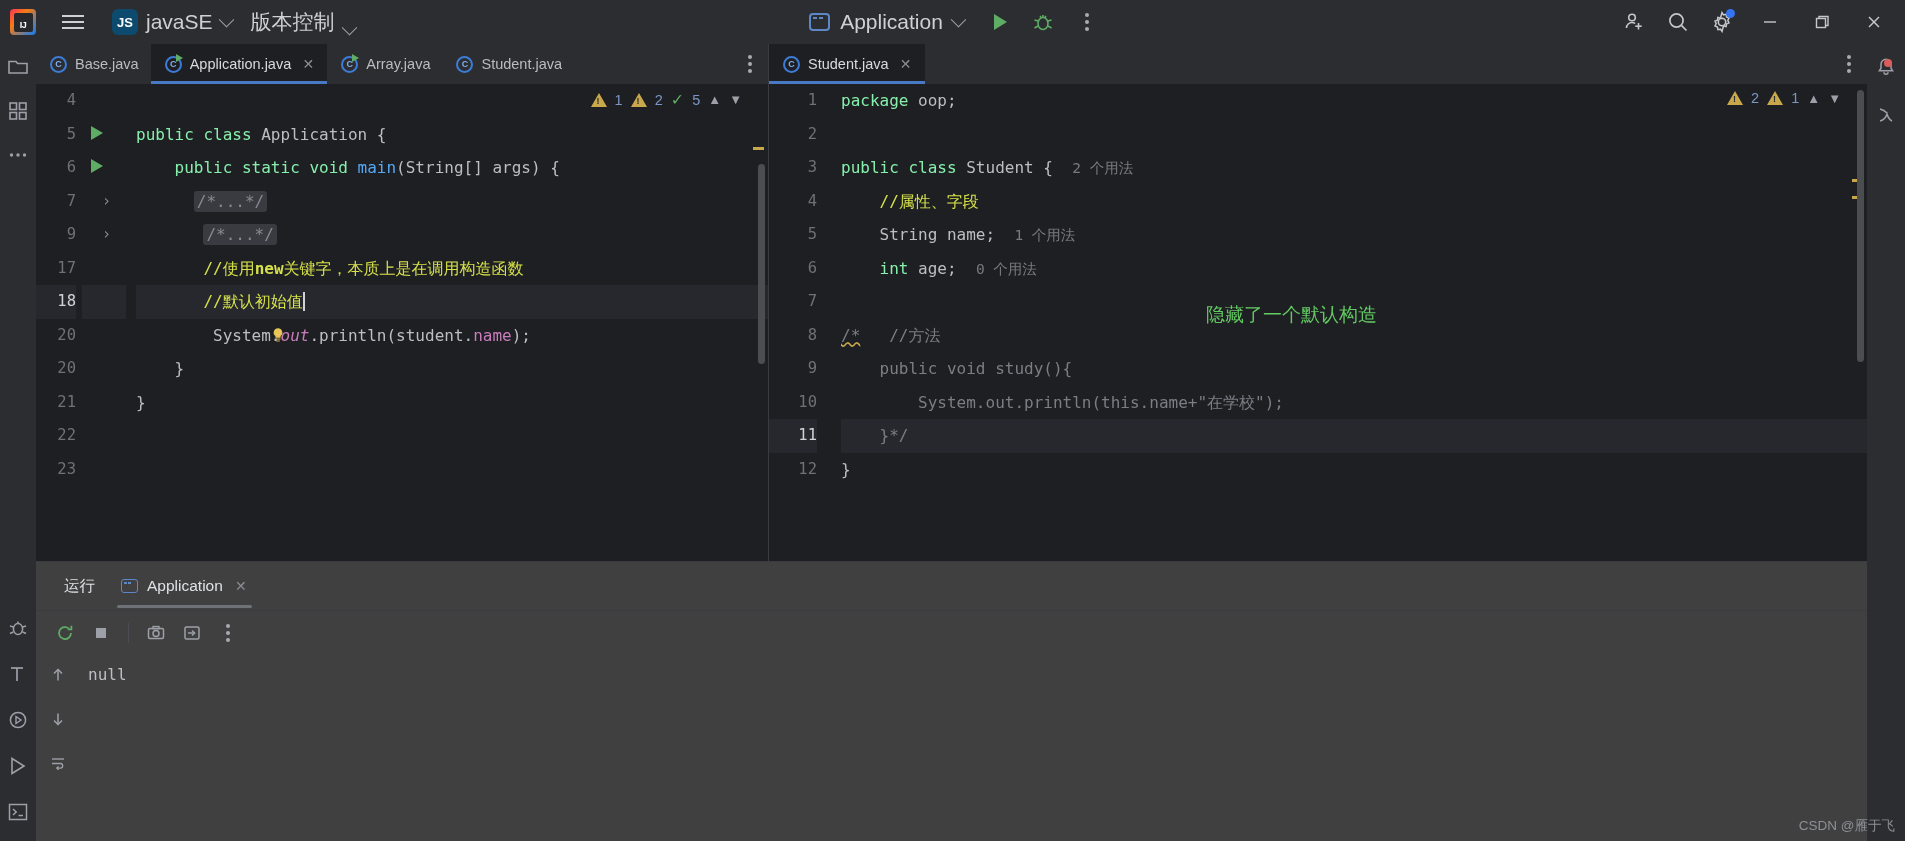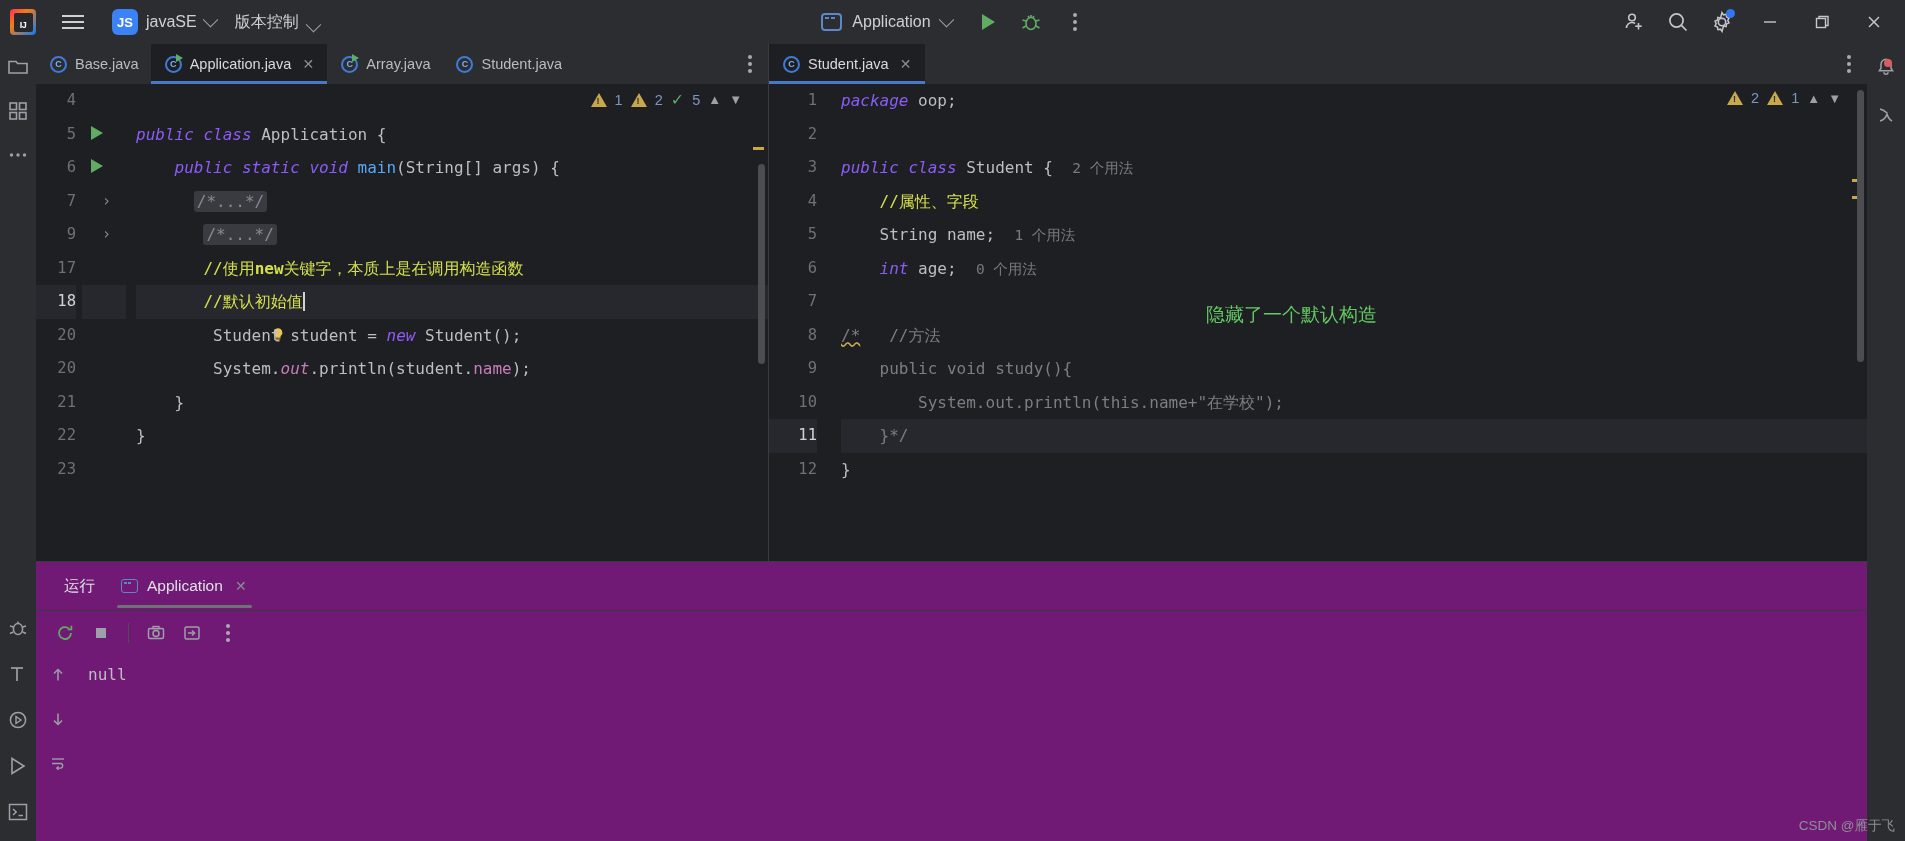--- a/index.html
+++ b/index.html
@@ -30,25 +30,25 @@
     width: 19px; height: 19px; background: #27282b; border-radius:2px;
     color: #fff; font-size: 9px; font-weight: bold;
     display:flex; align-items:flex-end; justify-content:center; letter-spacing:-.5px;
     line-height: 1;
     padding-bottom:2px;
   }
   .hamburger { width: 38px; height:30px; display:flex; flex-direction:column; justify-content:center; align-items:center; gap:4px; margin-right:12px; cursor:pointer;}
   .hamburger span { display:block; width:22px; height:2px; background:#ced0d6; }
   .proj-chip { display:flex; align-items:center; gap:8px; padding: 4px 8px; border-radius:5px; cursor:pointer;}
   .js-badge {
-    width:26px; height:26px; border-radius:6px; background:#3b82f6;
+    width:26px; height:26px; border-radius:6px; background:#0c4a6e;
     color:#fff; font-size:13px; font-weight:600;
     display:flex; align-items:center; justify-content:center;
   }
-  .tb-text { color:#ced0d6; font-size:16px; }
+  .tb-text { color:#ced0d6; font-size:21px; }
   .chev { display:inline-block; width:11px; height:11px; border-right:1.7px solid #9da0a8; border-bottom:1.7px solid #9da0a8; transform: rotate(45deg) translate(-2px,-2px); }
   .vcs-chip { display:flex; align-items:flex-end; gap:9px; padding:4px 8px; margin-left:3px; border-radius:5px; cursor:pointer;}
 
   .tb-center {
     position:absolute; left:0; right:0; top:0; height:44px;
     display:flex; align-items:center; justify-content:center; gap:10px;
     pointer-events:none;
   }
   .runcfg { display:flex; align-items:center; gap:10px; pointer-events:auto; padding:4px 8px; border-radius:5px; cursor:pointer; }
   .cfg-icon { width:21px; height:18px; border:2px solid #5d87c7; border-radius:4px; position:relative; }
@@ -91,21 +91,21 @@
 
   .editor { flex:1; display:flex; position:relative; overflow:hidden; font-family:"DejaVu Sans Mono", monospace; }
   .gutter { flex:0 0 auto; display:flex; background:#1e1f22; }
   .lnums { width:46px; text-align:right; padding-right:6px; color:#6e7176; font-size:15px; }
   .gmarks { width:44px; position:relative; }
   .code { flex:1; position:relative; padding-left:10px; min-width:0; overflow:hidden; }
   .ln { height:33.5px; line-height:33.5px; white-space:pre; font-size:16px; }
   .lnums .ln { font-size:15.5px; }
 
   
-  .kw { color:#8b5cf6;font-style:italic; }
+  .kw { color:#86efac; }
   .id { color:#bcbec4; }
   .fn { color:#56a8f5; }
   .cm { color:#d5e04a;margin-top:34px; }
   .cmg { color:#7a7e85; }
   .fld { color:#c77dbb; }
   .typ { color:#bcbec4; }
   .hint { color:#787a80; font-size:14.5px; }
   .fold { background:#393b40; border-radius:3px; padding:1px 3px; color:#868a91; }
   .cursor-line { background:#26282e; }
   .caret { display:inline-block; width:2px; height:19px; background:#cfd2d6; vertical-align:-4px; margin-left:0px; }
@@ -120,21 +120,21 @@
   .cnt { color:#7a97c4; }
   .okc { color:#5fad65; font-size:16px; }
   .arrw { color:#9da0a8; font-size:13px; cursor:pointer; }
 
   .scrollbar-v { position:absolute; right:3px; width:7px; background:#4b4d51; border-radius:4px; }
   .errstripe { position:absolute; right:4px; width:11px; height:3px; background:#c9a84c; }
 
   .greentag { position:absolute; color:#63c963; font-size:19px; font-family:"Liberation Sans",sans-serif; white-space:nowrap; }
 
   
-  .runpanel { height:280px; flex:0 0 280px; background:#701a75; display:flex; flex-direction:column; border-top:1px solid #393b40; }
+  .runpanel { height:280px; flex:0 0 280px; background:#404040; display:flex; flex-direction:column; border-top:1px solid #393b40; }
   .runhead { height:48px; flex:0 0 48px; display:flex; align-items:center; padding-left:14px; gap:0; }
   .runtitle { color:#dfe1e5; font-size:15.5px; padding:0 14px; }
   .runtab { display:flex; align-items:center; gap:9px; padding:0 12px; height:48px; position:relative; color:#dfe1e5; font-size:15.5px; cursor:pointer;}
   .runtab::after { content:""; position:absolute; left:8px; right:8px; bottom:2px; height:3px; background:#6e7175; border-radius:2px;}
   .cfg-icon-sm { width:17px; height:14px; border:1.7px solid #5d87c7; border-radius:3px; position:relative; flex:0 0 17px;}
   .cfg-icon-sm::before { content:""; position:absolute; left:2px; top:1.5px; width:3px; height:2px; background:#5d87c7; box-shadow:4px 0 0 #5d87c7;}
 
   .runtools { height:44px; flex:0 0 44px; display:flex; align-items:center; gap:6px; padding-left:14px; border-top:1px solid #393b40; }
   .rt { width:30px; height:30px; display:flex; align-items:center; justify-content:center; cursor:pointer; color:#9da0a8; border-radius:4px;}
   .sep { width:1px; height:20px; background:#4a4d52; margin:0 6px; }
@@ -373,21 +373,20 @@
             </div>
 
             <div class="code">
               <div class="ln"></div>
               <div class="ln"><span class="kw">public class</span> <span class="id">Application</span> <span class="id">{</span></div>
               <div class="ln">    <span class="kw">public static void</span> <span class="fn">main</span><span class="id">(String[] args) {</span></div>
               <div class="ln">      <span class="fold">/*...*/</span></div>
               <div class="ln">       <span class="fold">/*...*/</span></div>
               <div class="ln">       <span class="cm">//使用<b>new</b>关键字，本质上是在调用构造函数</span></div>
               <div class="ln cursor-line">       <span class="cm">//默认初始值</span><span class="caret"></span></div>
-              <div class="ln">        <span class="typ">Student</span> <span class="id">student</span> <span class="id">=</span> <span class="kw">new</span> <span class="typ">Student</span><span class="id">();</span></div>
               <div class="ln">        <span class="id">System.</span><span class="fld"><i>out</i></span><span class="id">.println(student.</span><span class="fld">name</span><span class="id">);</span></div>
               <div class="ln">    <span class="id">}</span></div>
               <div class="ln"><span class="id">}</span></div>
               <div class="ln"></div>
 
               <div class="inspect">
                 <span class="warn-ic"></span>
                 <span class="cnt">1</span>
                 <span class="warn-ic"></span>
                 <span class="cnt">2</span>

